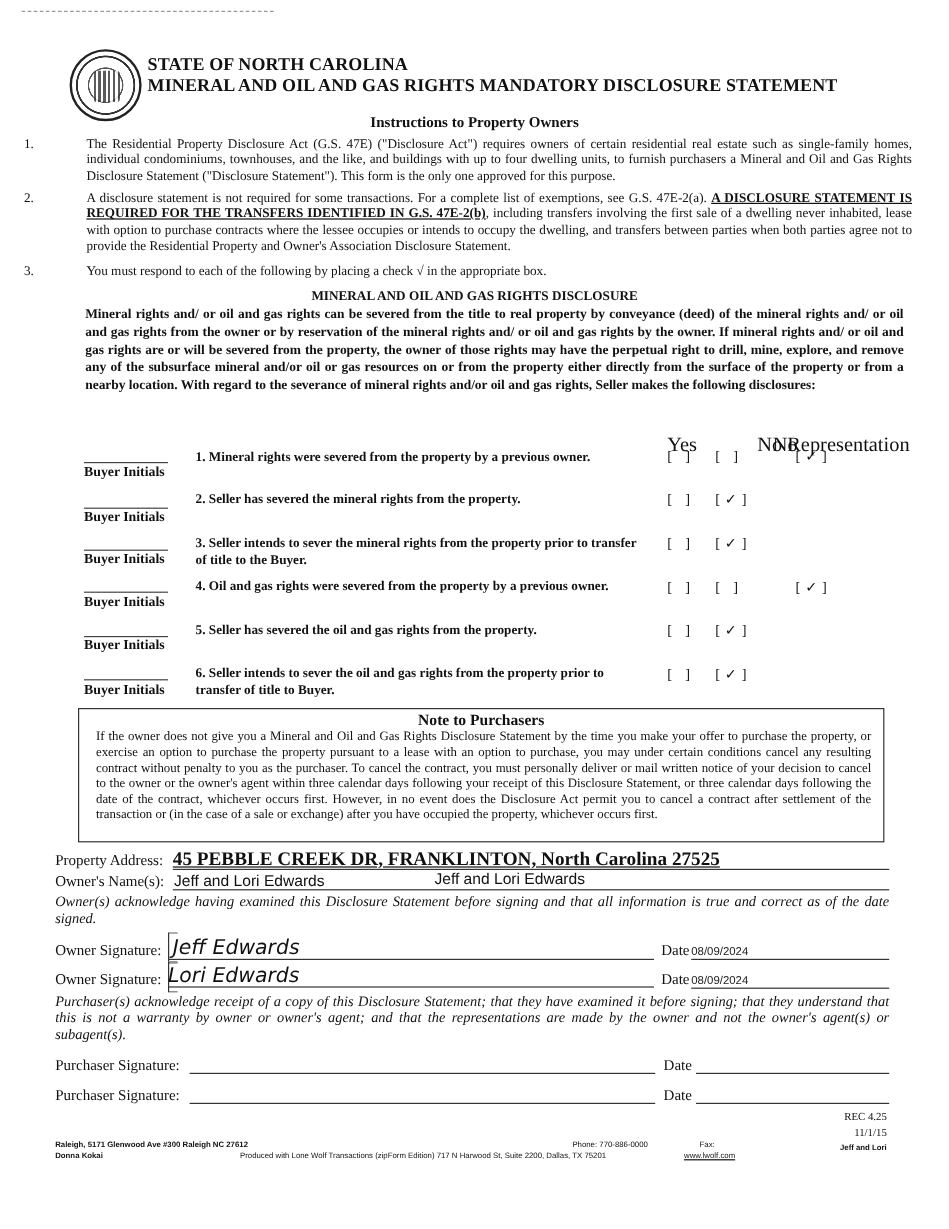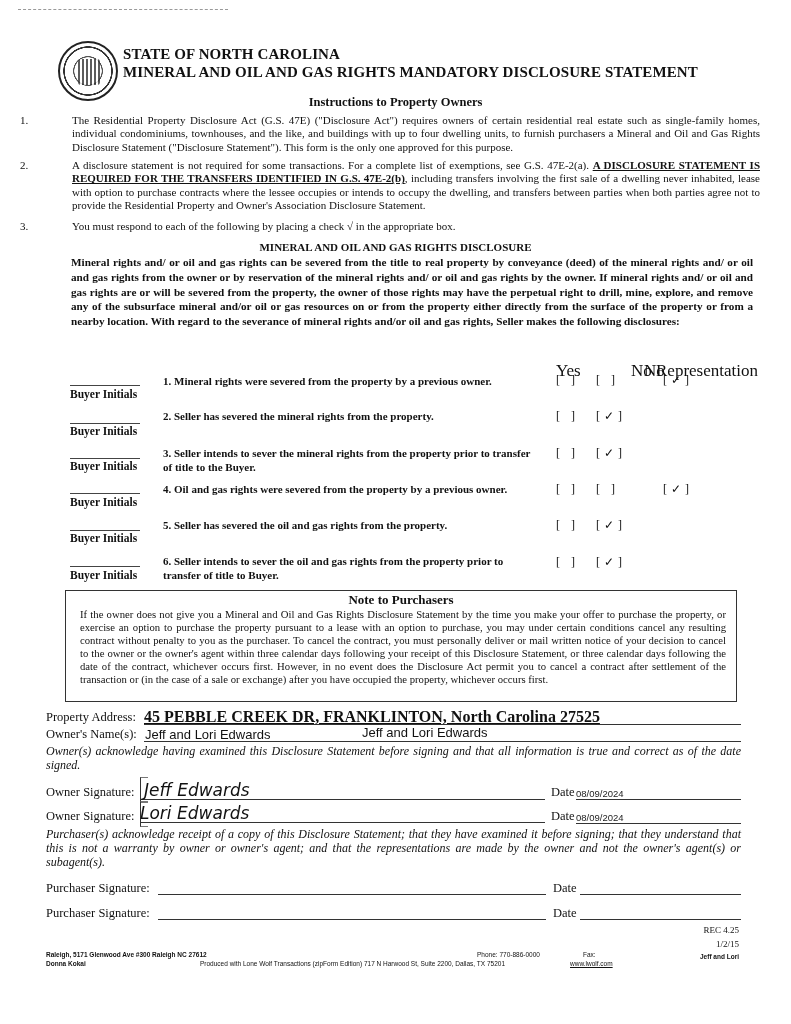--- a/index.html
+++ b/index.html
@@ -159,20 +159,20 @@
 <div class="abs line" style="left:158px;top:880px;width:388px;height:15px;"></div>
 <div class="abs fieldlbl" style="left:553px;top:881px;">Date</div>
 <div class="abs line" style="left:580px;top:880px;width:161px;height:15px;"></div>
 
 <div class="abs fieldlbl" style="left:46px;top:906px;">Purchaser Signature:</div>
 <div class="abs line" style="left:158px;top:905px;width:388px;height:15px;"></div>
 <div class="abs fieldlbl" style="left:553px;top:906px;">Date</div>
 <div class="abs line" style="left:580px;top:905px;width:161px;height:15px;"></div>
 
 <div class="abs rec" style="right:52px;top:925px;">REC 4.25</div>
-<div class="abs rec" style="right:52px;top:939px;">1/2/15</div>
+<div class="abs rec" style="right:52px;top:939px;">11/1/15</div>
 <div class="abs footer fb" style="right:52px;top:953px;">Jeff and Lori</div>
 <div class="abs footer fb" style="left:46px;top:951px;">Raleigh, 5171 Glenwood Ave #300 Raleigh NC 27612</div>
 <div class="abs footer fb" style="left:46px;top:960px;">Donna Kokai</div>
 <div class="abs footer" style="left:200px;top:960px;">Produced with Lone Wolf Transactions (zipForm Edition) 717 N Harwood St, Suite 2200, Dallas, TX  75201</div>
 <div class="abs footer" style="left:477px;top:951px;">Phone: 770-886-0000</div>
 <div class="abs footer" style="left:583px;top:951px;">Fax:</div>
 <div class="abs footer link" style="left:570px;top:960px;">www.lwolf.com</div>
 
 </body></html>

